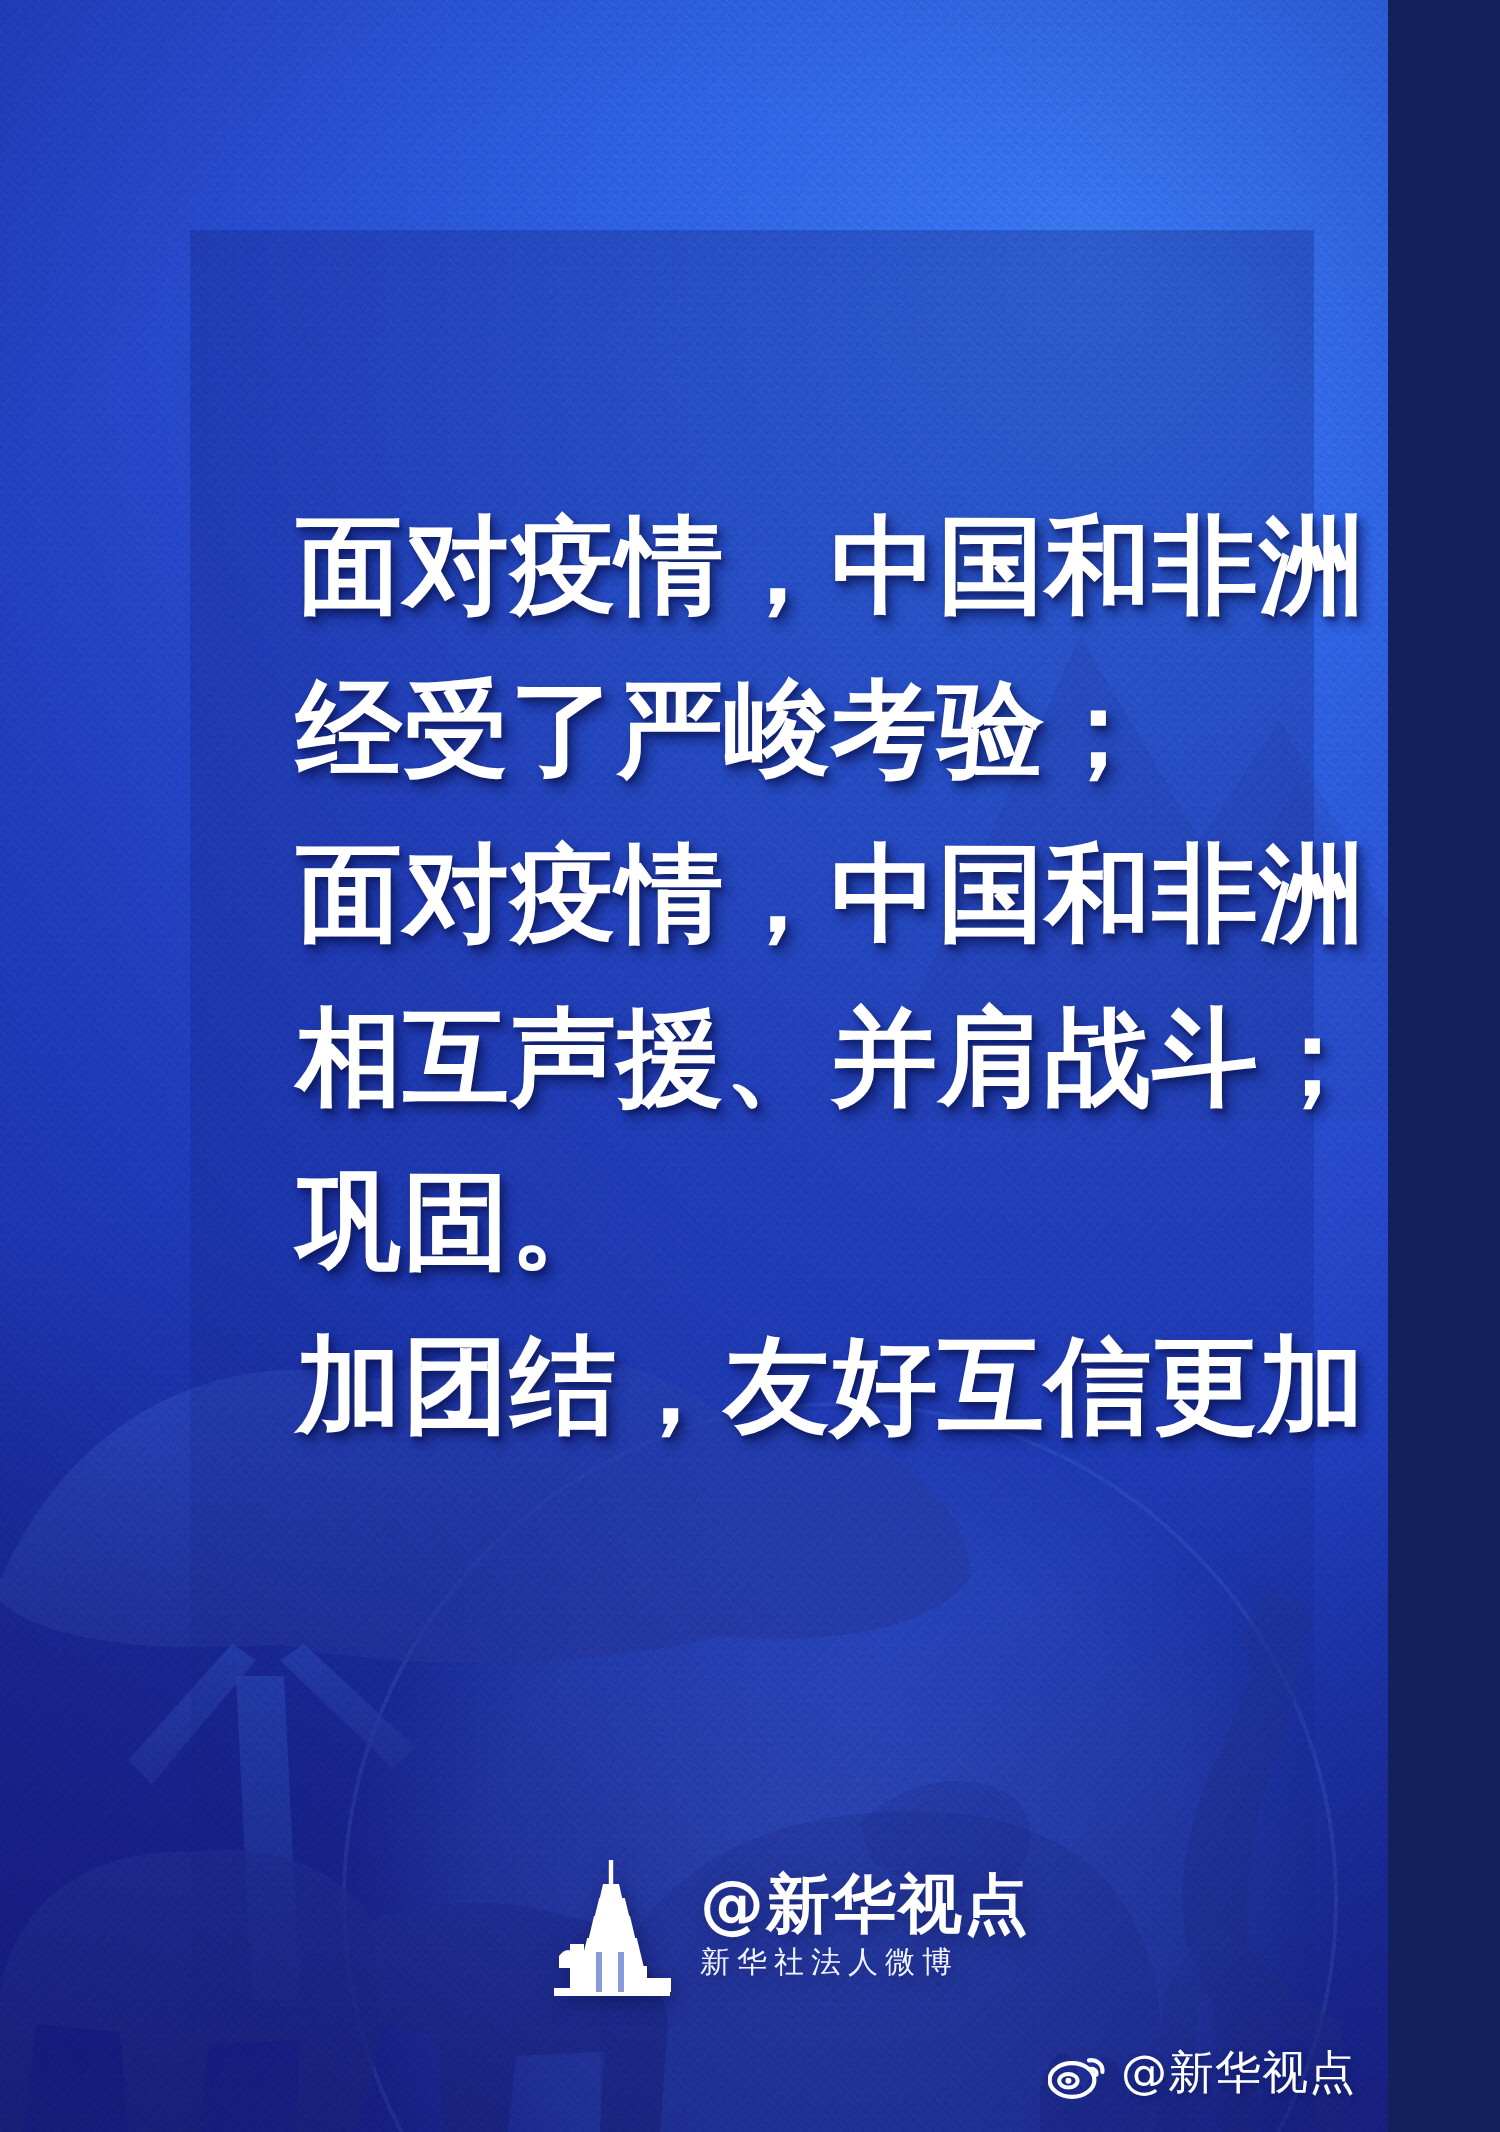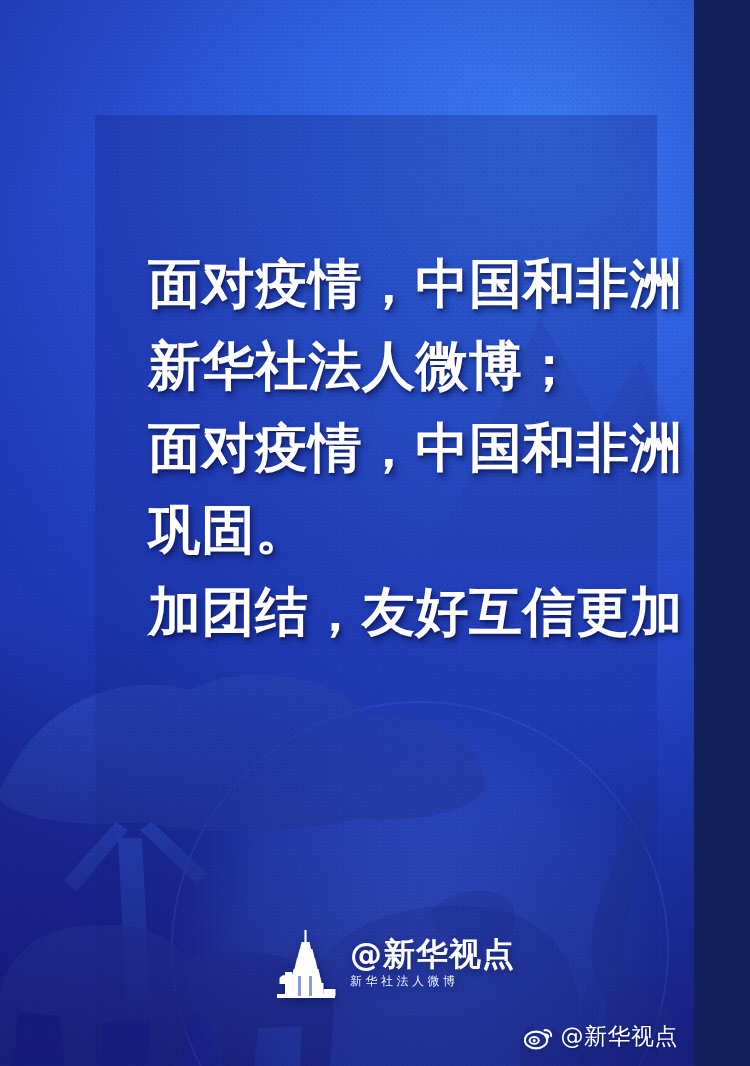--- a/index.html
+++ b/index.html
@@ -87,21 +87,21 @@
     filter:drop-shadow(2px 3px 5px rgba(8,14,70,.5));
   }
   #logo .mark{width:62px;height:72px;flex:none;}
   #logo .words{display:flex;flex-direction:column;justify-content:center;}
   #logo .w-main{
     color:#fff;font-size:32px;font-weight:700;line-height:1.06;
     letter-spacing:1px;
     font-family:"DejaVu Sans","Liberation Sans",sans-serif;
   }
   #logo .w-sub{
-    color:#f0f4ff;font-size:12px;line-height:1.5;
+    color:#f0f4ff;font-size:15px;line-height:1.5;
     letter-spacing:3.5px;
     font-family:"DejaVu Sans","Liberation Sans",sans-serif;
   }
 
   
   #weibo{
     position:absolute;
     right:16px;bottom:14px;
     display:flex;align-items:center;gap:7px;
     z-index:8;
@@ -203,22 +203,23 @@
     </svg>
   </div>
 
   <div id="panel"></div>
 
   <div class="layer" id="noise"></div>
   <div class="layer" id="vignette"></div>
 
   <div id="headline">
     <span class="ln">面对疫情，中国和非洲</span>
-    <span class="ln">新华社法人微博；</span>
+    <span class="ln">经受了严峻考验；</span>
     <span class="ln">面对疫情，中国和非洲</span>
+    <span class="ln">相互声援、并肩战斗；</span>
     <span class="ln">巩固。</span>
     <span class="ln">加团结，友好互信更加</span>
   </div>
 
   <div id="logo">
     <svg class="mark" viewBox="0 0 62 72" aria-hidden="true">
       <g fill="#ffffff">
         <rect x="28.4" y="2" width="2.2" height="12"></rect>
         <path d="M25.5 14 h8 l1.6 7 h-11.2 z"></path>
         <path d="M23.6 21 h12.8 l2.2 9 h-17.2 z"></path>

